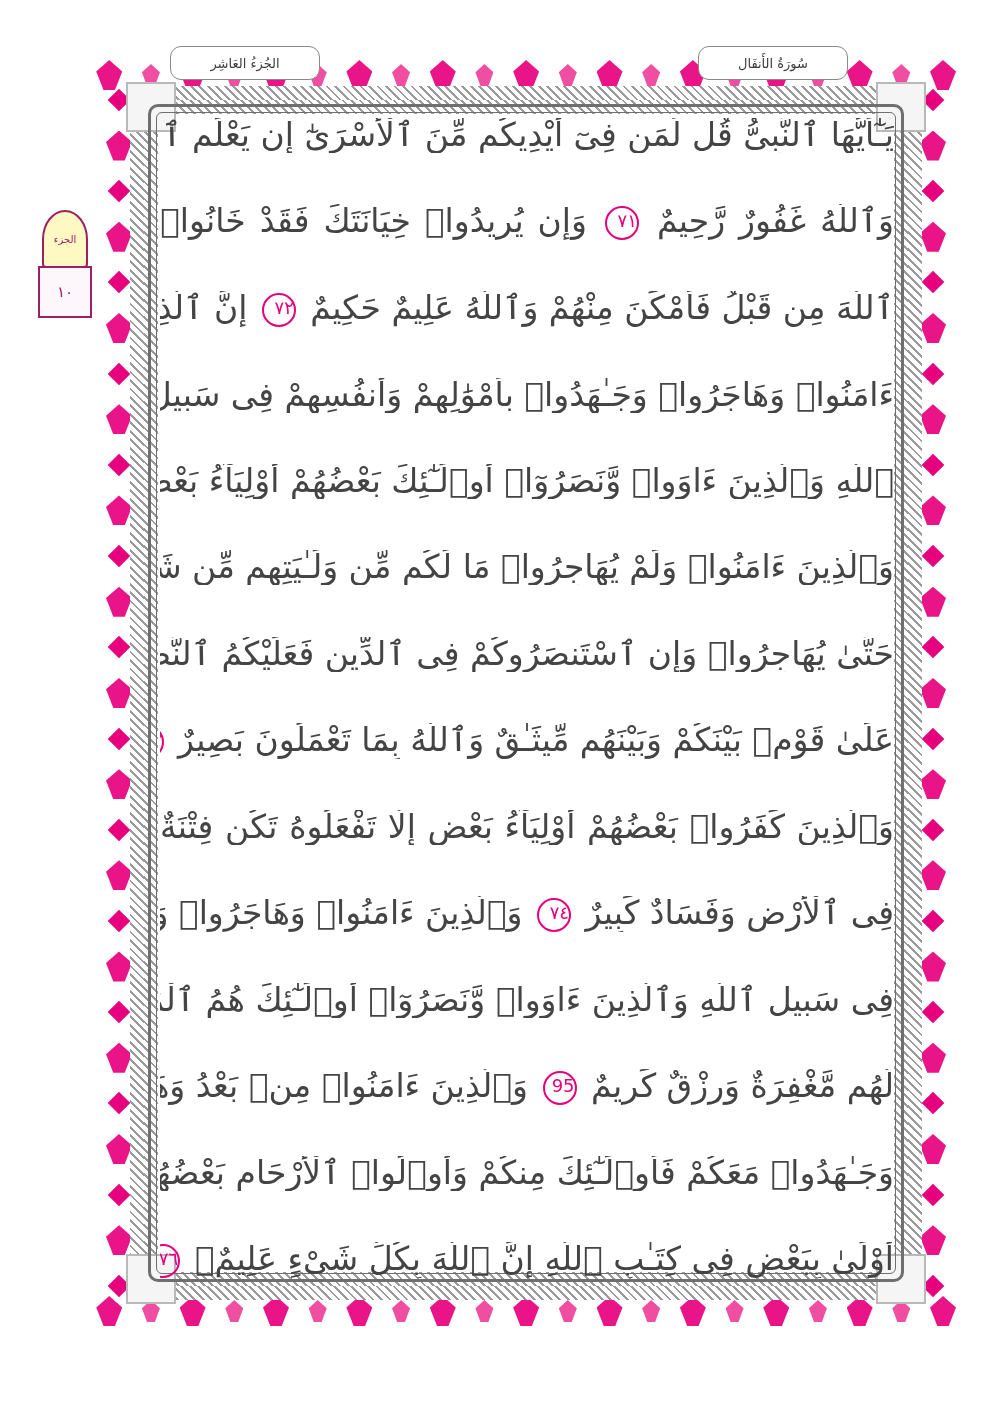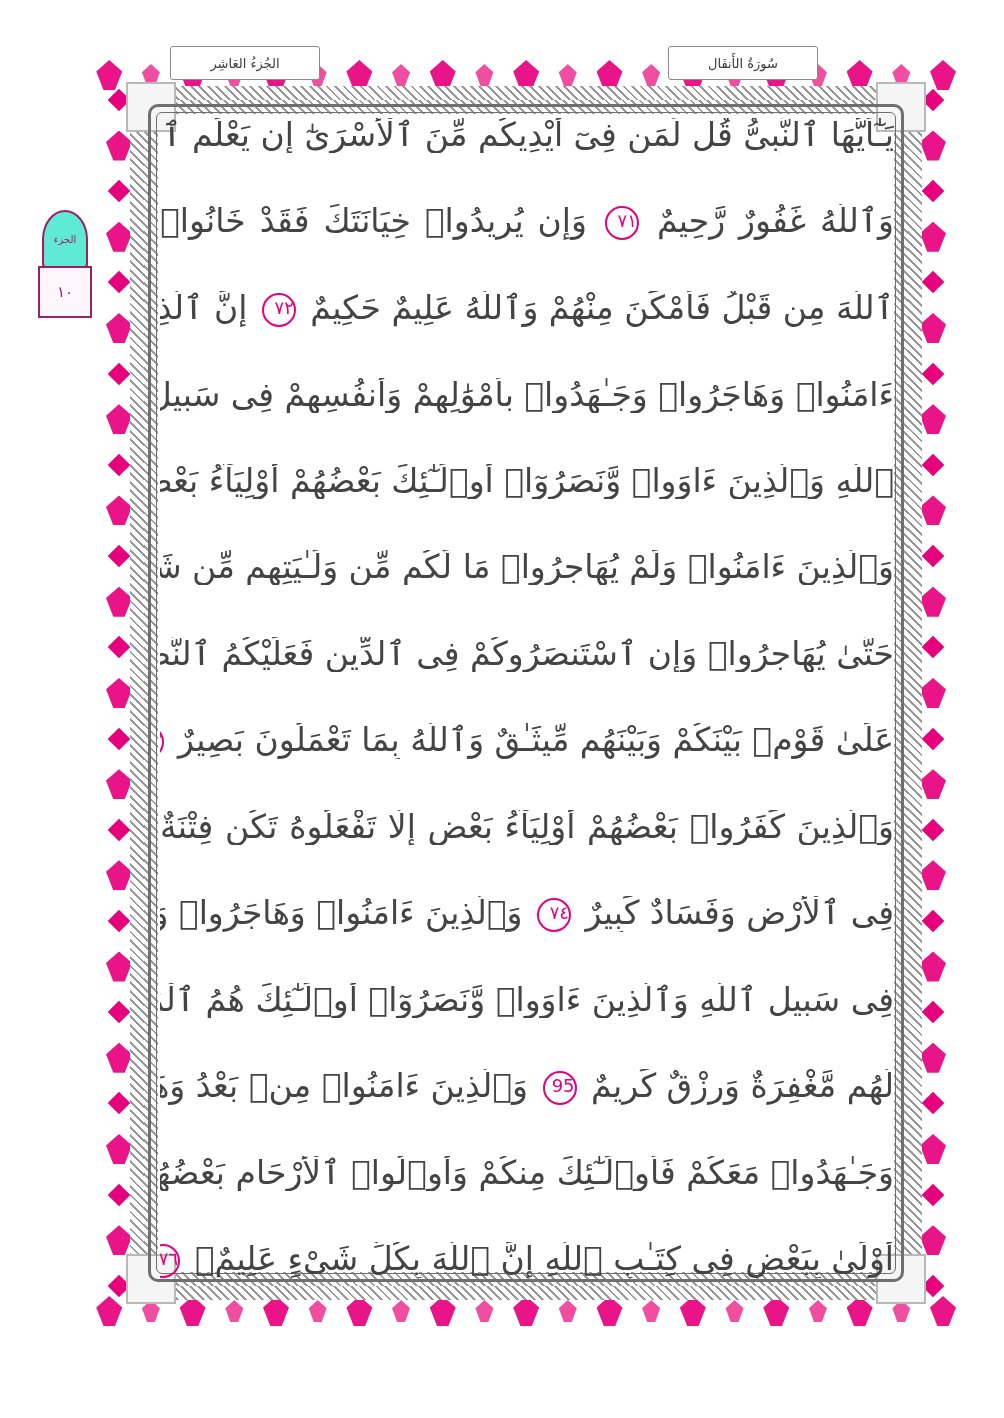--- a/index.html
+++ b/index.html
@@ -134,51 +134,51 @@
   .corner.bl { left: 30px; bottom: 30px; }
   .corner.br { right: 30px; bottom: 30px; }
 
   
   .cartouche {
     position: absolute;
     top: 46px;
     height: 34px;
     background: #ffffff;
     border: 1px solid #8a8a8a;
-    border-radius: 3px;
+    border-radius: 11px;
     display: flex;
     align-items: center;
     justify-content: center;
     font-size: 13px;
     color: #3a3a3a;
     letter-spacing: 1px;
     white-space: nowrap;
     padding: 0 8px;
     box-sizing: border-box;
   }
-  .cartouche.right { right: 186px; width: 150px; }
+  .cartouche.right { right: 156px; width: 150px; }
   .cartouche.left  { left: 170px;  width: 150px; }
 
   
   .side-marker {
     position: absolute;
     left: 36px;
     top: 210px;
     width: 58px;
     height: 150px;
     display: flex;
     flex-direction: column;
     align-items: center;
   }
   .side-marker .dome {
     width: 46px;
     height: 58px;
     border: 2px solid #9b2064;
     border-radius: 50% 50% 4px 4px;
-    background: #5eead4;
+    background: #fef9c3;
     display: flex;
     align-items: center;
     justify-content: center;
     font-size: 10px;
     color: #9b2064;
     box-sizing: border-box;
   }
   .side-marker .box {
     margin-top: -2px;
     width: 54px;

